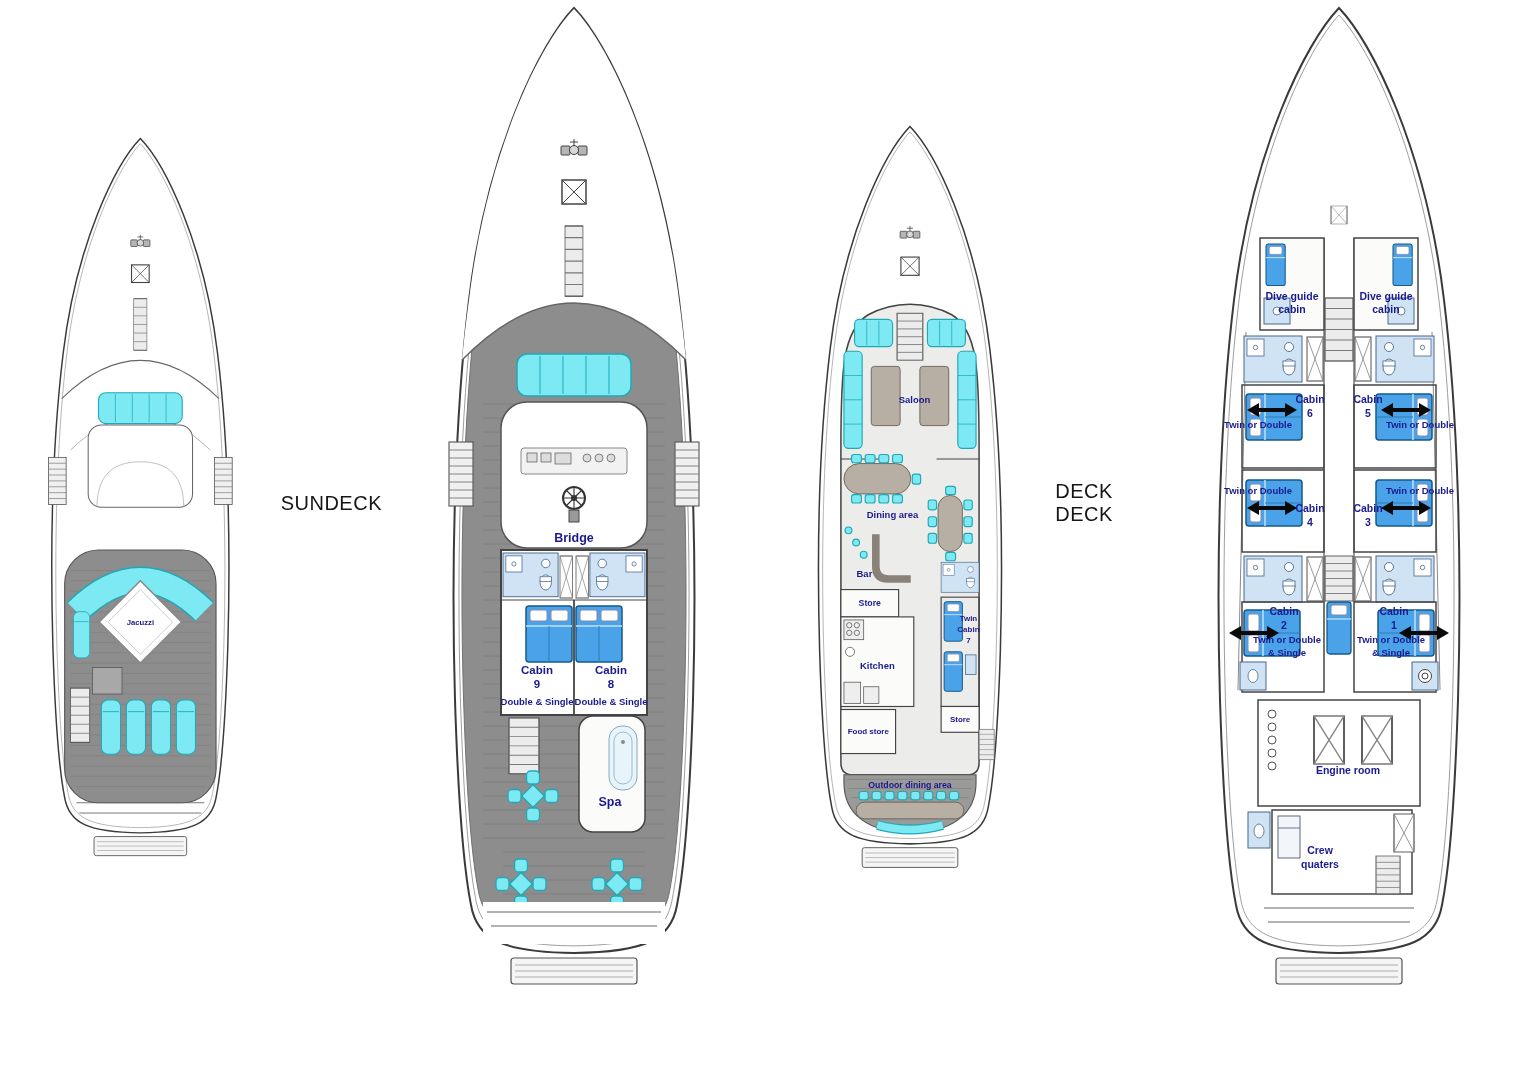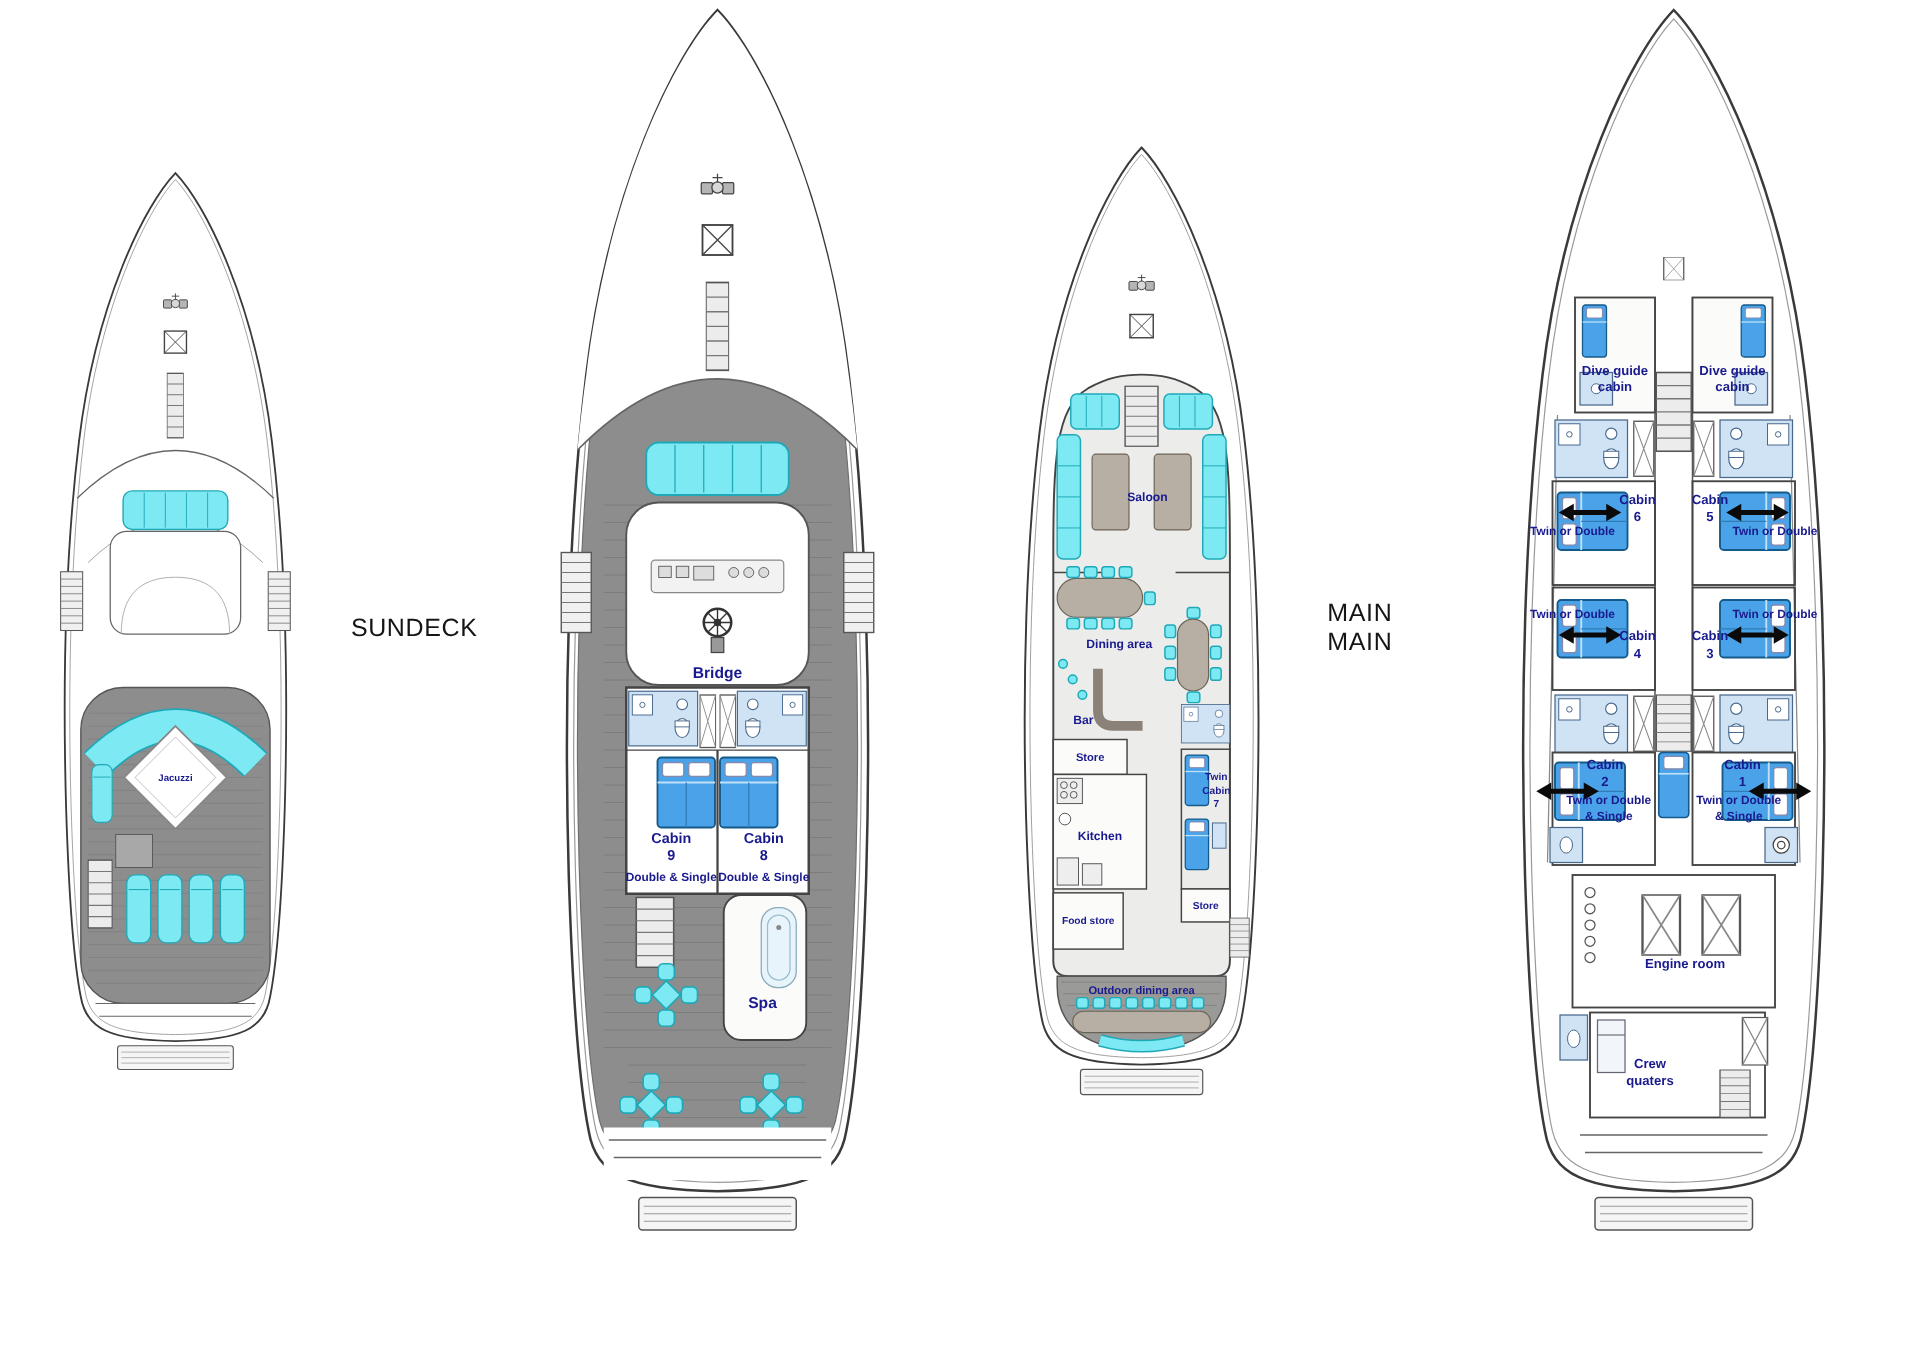--- a/index.html
+++ b/index.html
@@ -320,21 +320,21 @@
         <rect x="192" y="884" width="12" height="11" rx="3" class="cyan"></rect>
         <rect x="209" y="884" width="12" height="11" rx="3" class="cyan"></rect>
         <rect x="226" y="884" width="12" height="11" rx="3" class="cyan"></rect>
         <rect x="243" y="884" width="12" height="11" rx="3" class="cyan"></rect>
         <rect x="120" y="898" width="142" height="22" rx="11" class="tan"></rect>
         <path d="M148,928 Q191,940 234,928" stroke="#1fa9b8" stroke-width="13" fill="none"></path>
         <path d="M148,928 Q191,940 234,928" stroke="#7de9f2" stroke-width="10" fill="none"></path>
       </g>
       <use href="#platform"></use>
     </svg>
-    <div class="deck-caption">MAIN MAIN</div>
+    <div class="deck-caption">DECK DECK</div>
   </div>
 
   <div class="deck-fig">
     <svg class="boat" viewBox="0 0 382 1000">
       <use href="#hullshape" class="hull"></use>
       <use href="#hullshape" class="hullin" transform="translate(191,480) scale(0.955,0.985) translate(-191,-480)"></use>
       <use href="#xbox" transform="translate(183,206) scale(1.0,0.45)"></use>
       <path d="M176,238V602M206,238V602" stroke="#555" stroke-width="1.2" fill="none"></path>
       <path d="M98,332L90,690M284,332L292,690" stroke="#888" stroke-width="1" fill="none"></path>
       <g>

